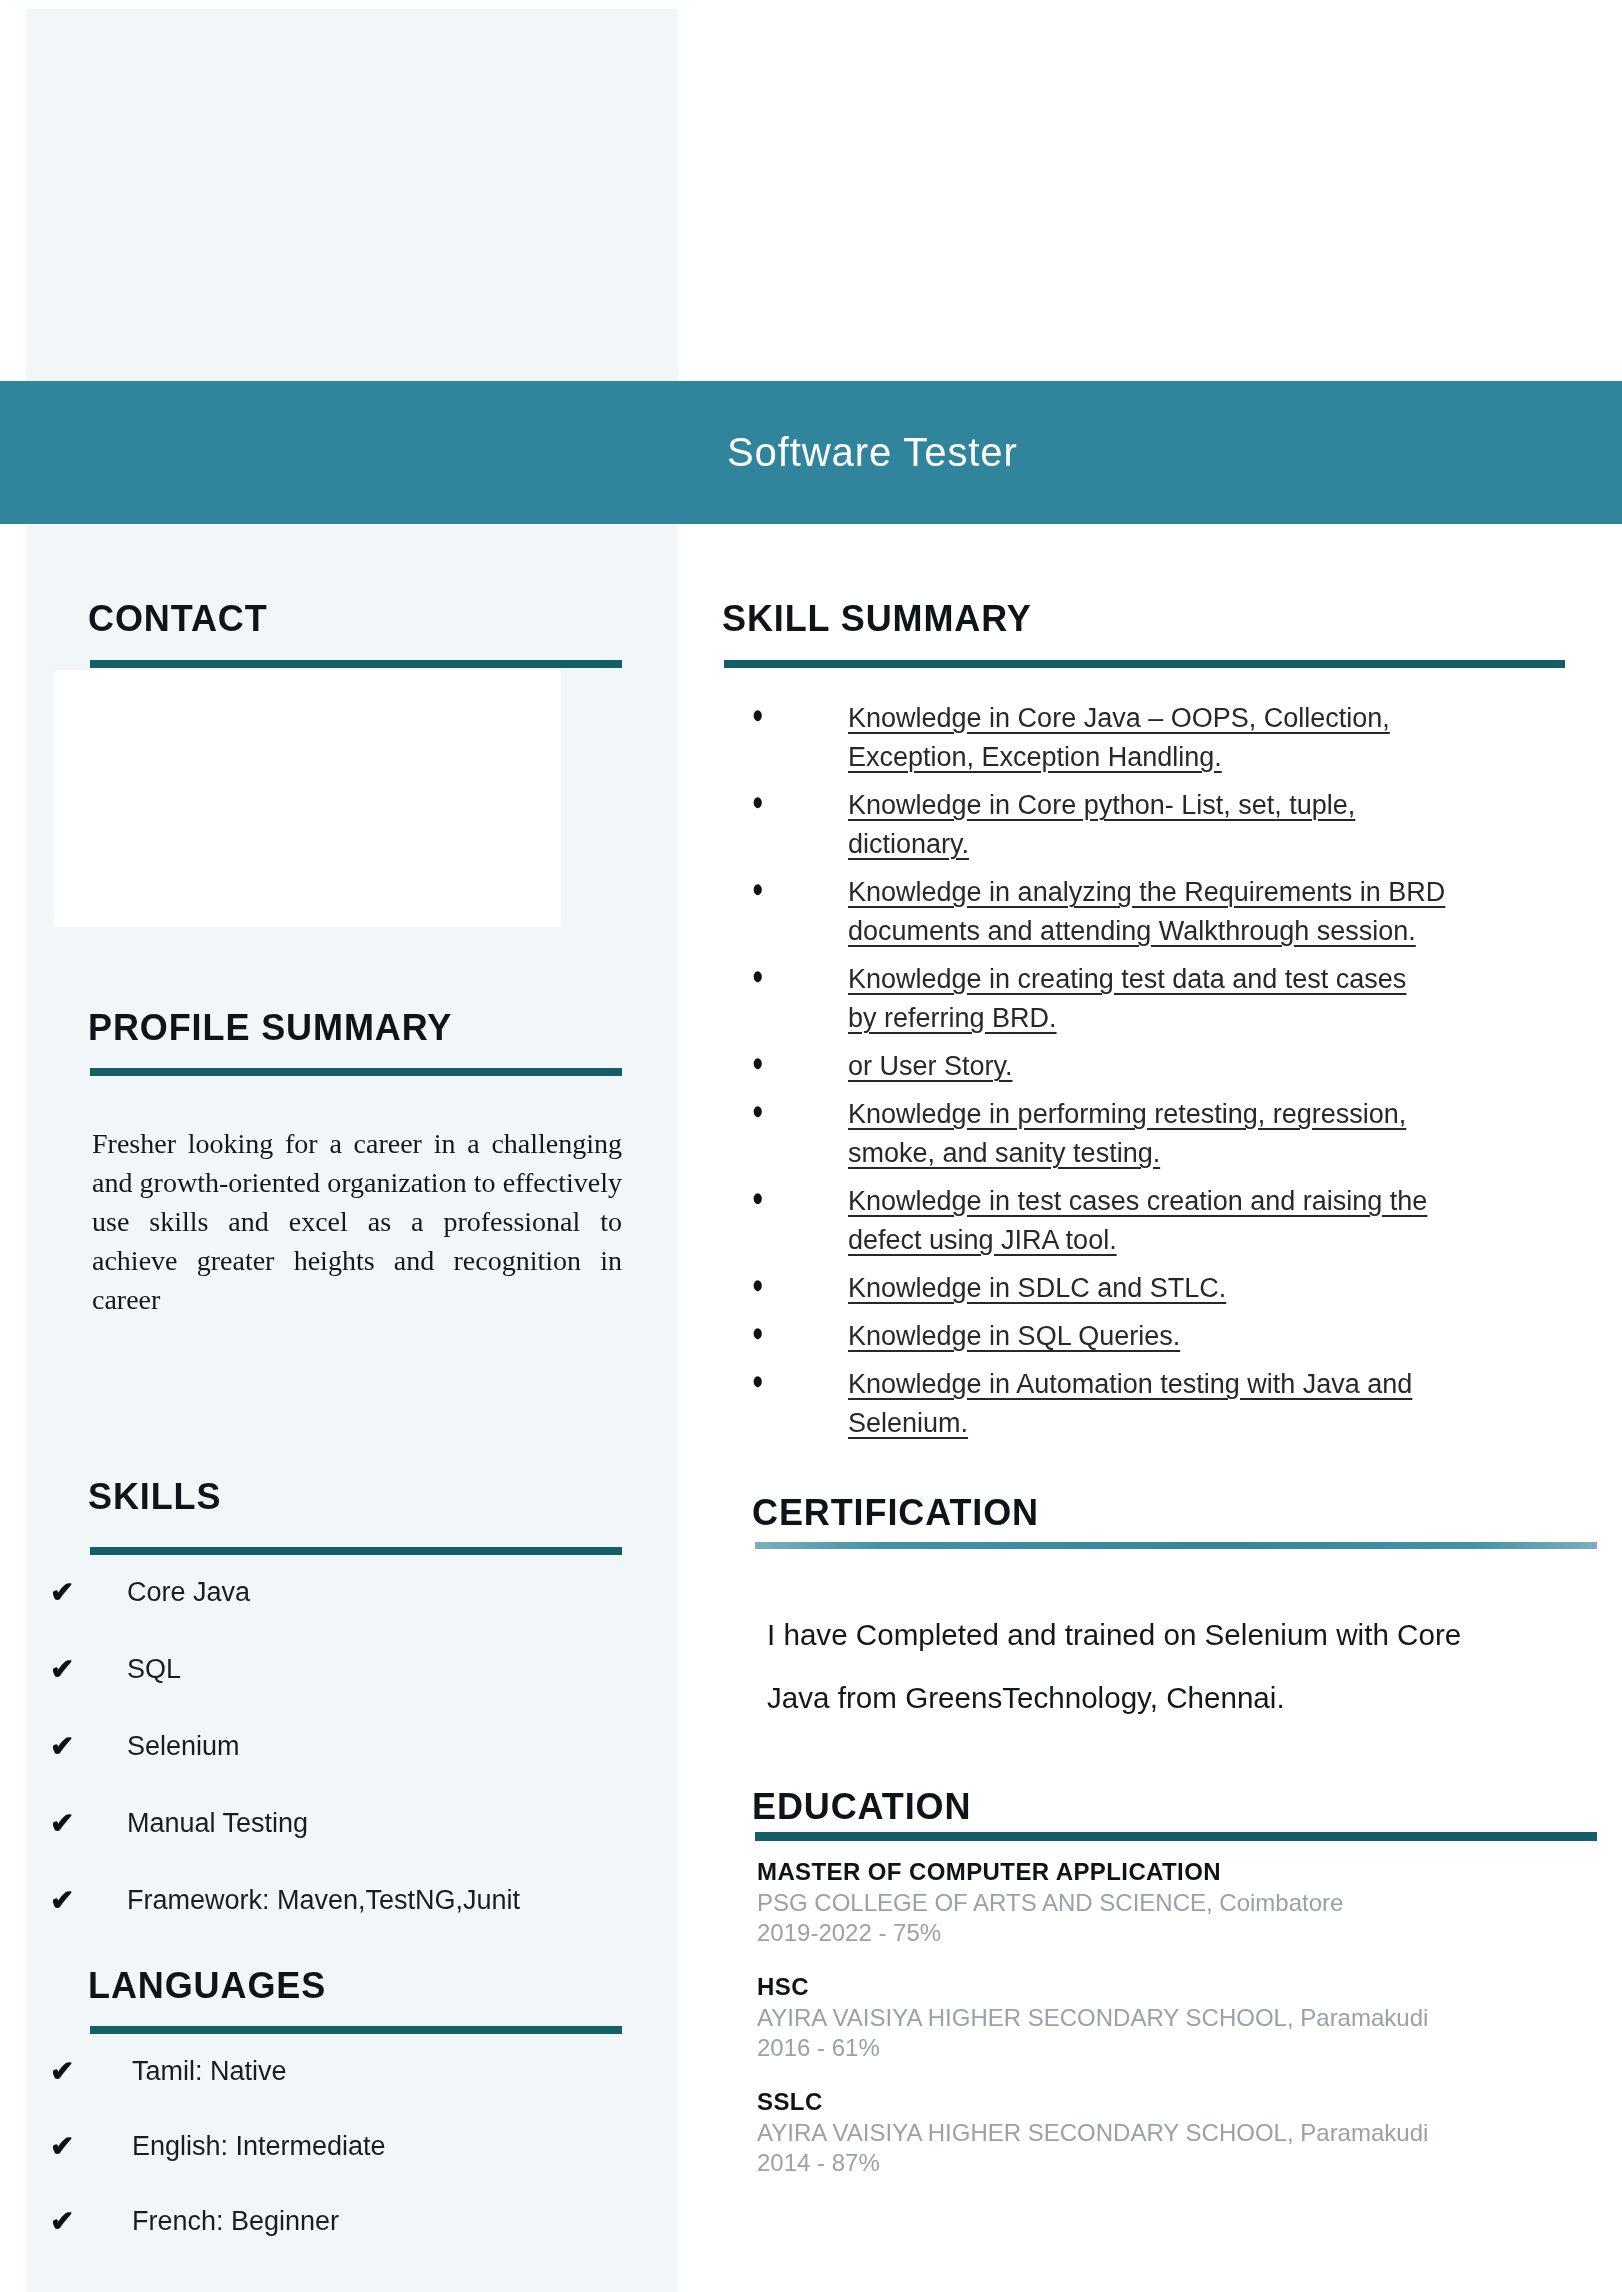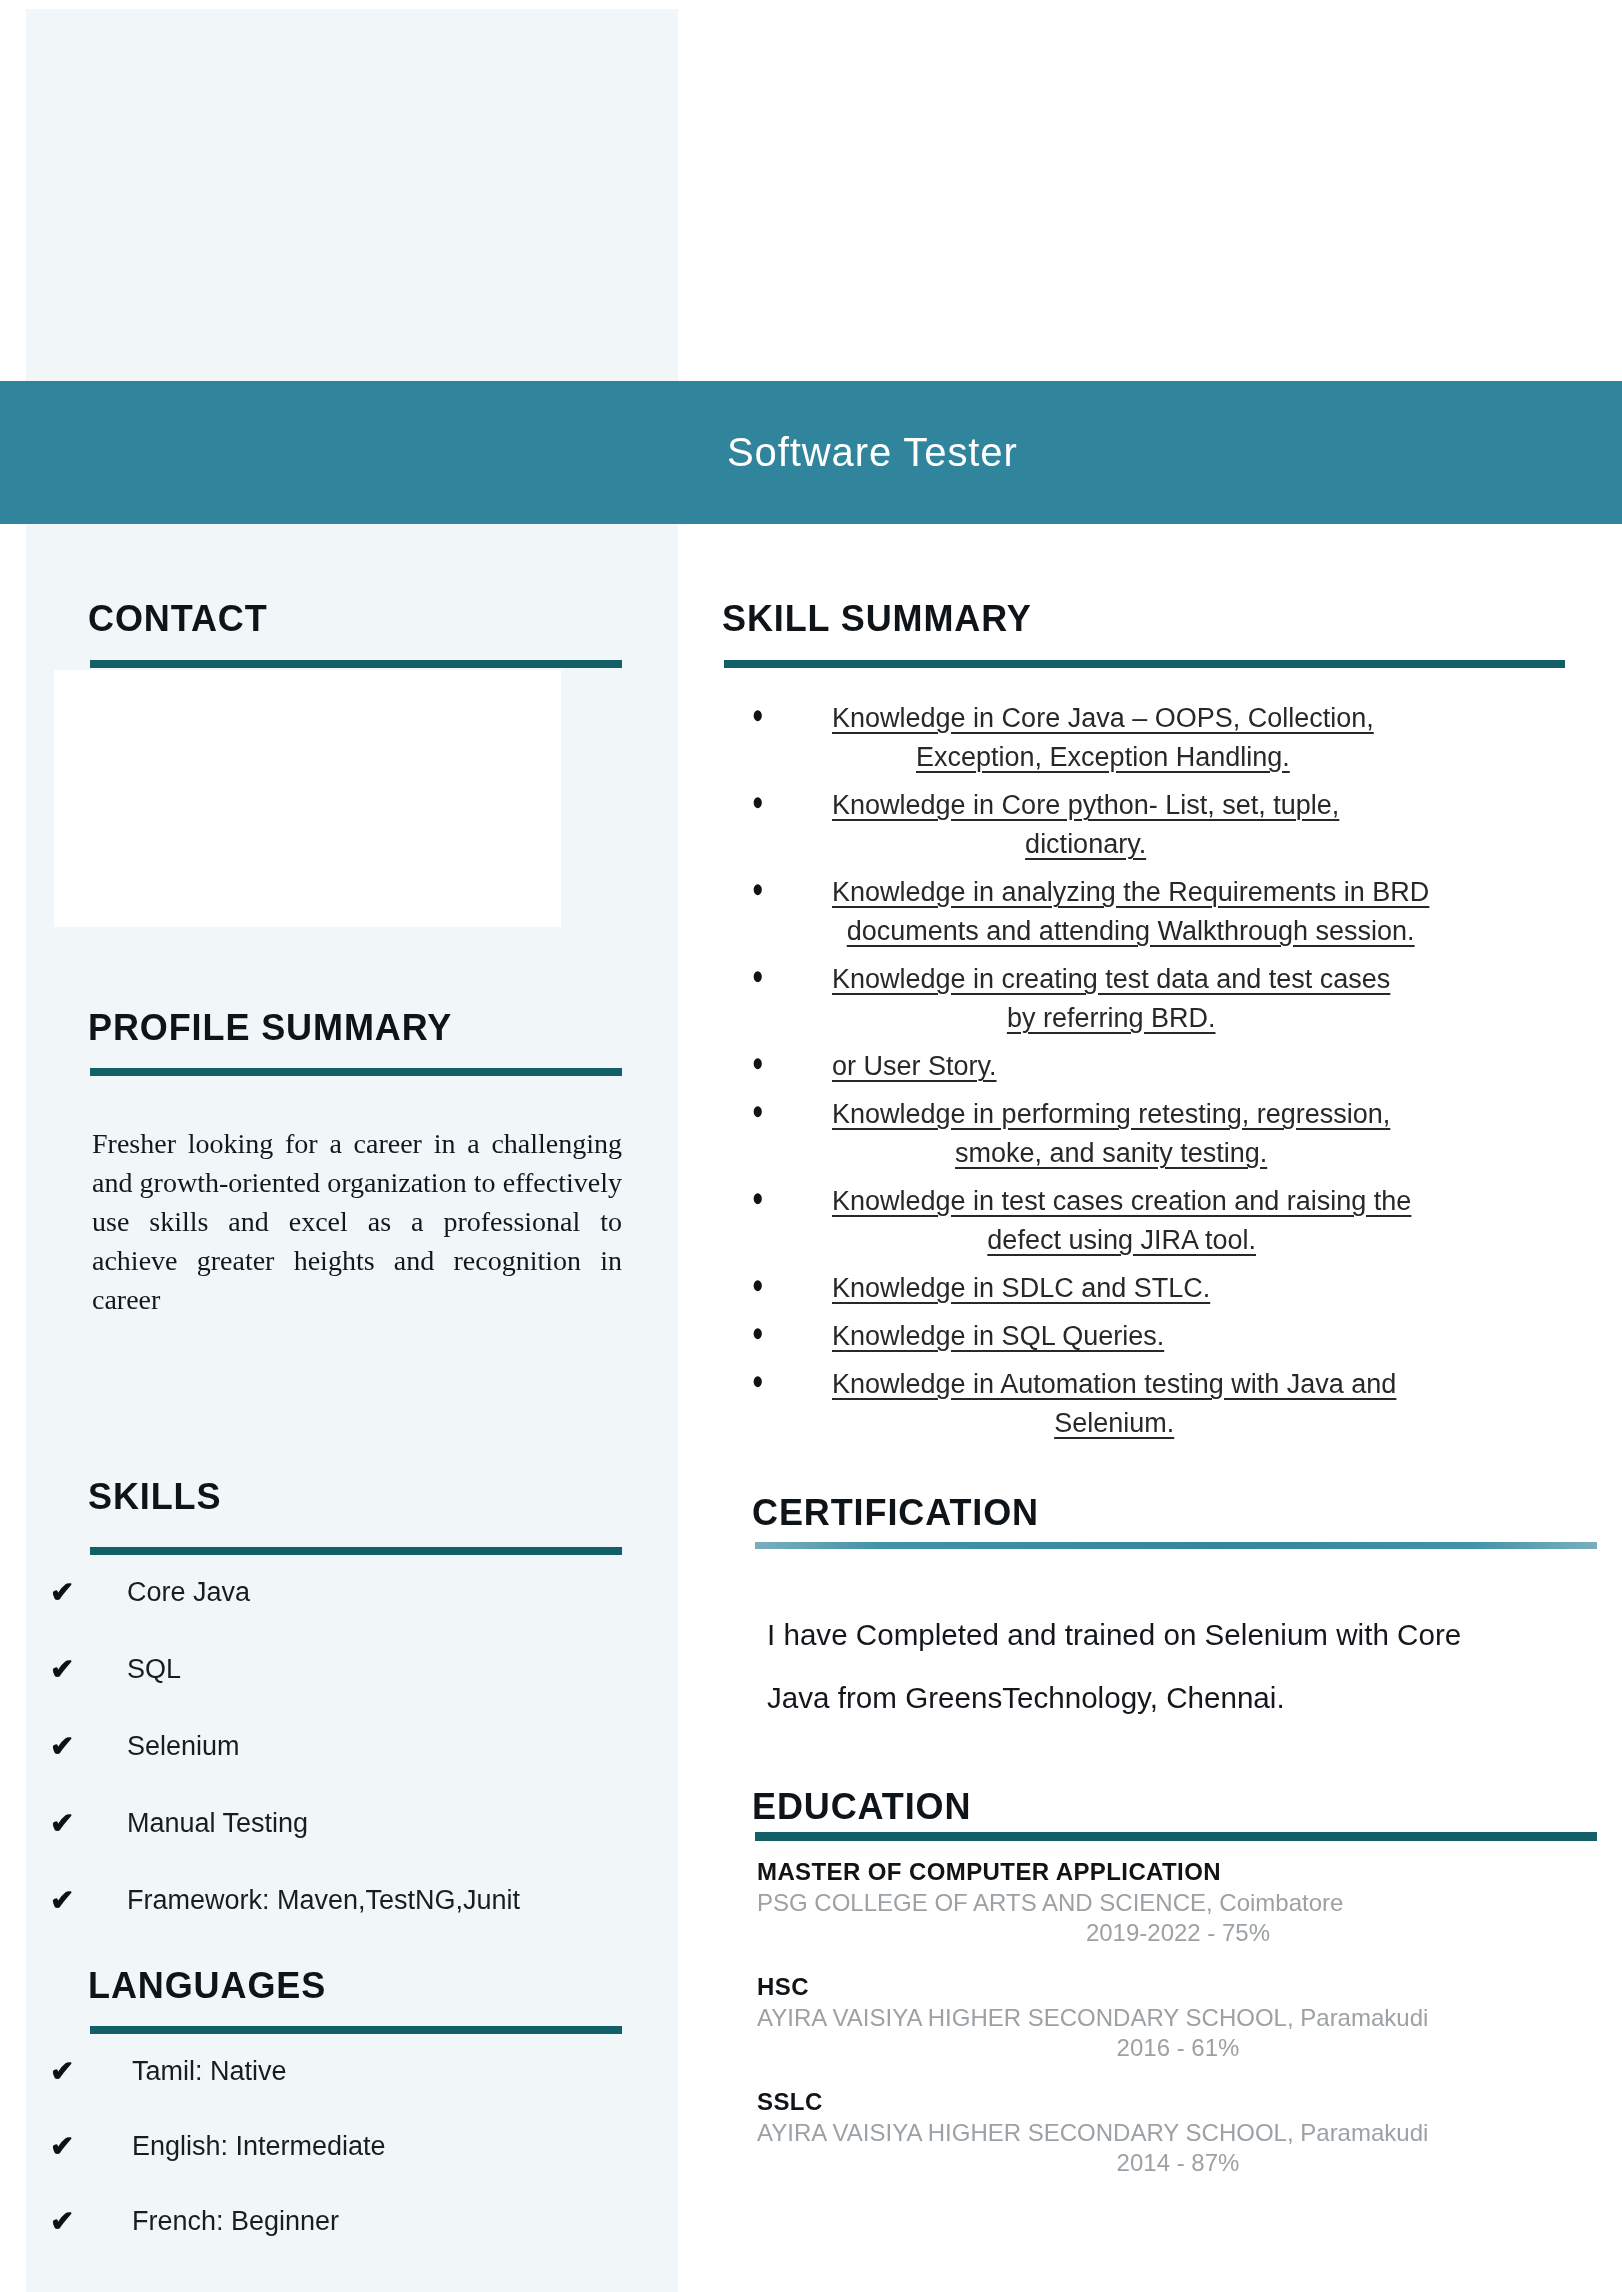--- a/index.html
+++ b/index.html
@@ -57,41 +57,40 @@
 
   #skillsum-heading  { left:722px; top:598px; }
   #skillsum-rule     { left:724px; top:660px; width:841px; }
   #skillsum-list     { position:absolute; left:752px; top:699px; width:833px; }
   .bullet-item { display:flex; align-items:flex-start; margin-bottom:9px; }
   .bullet-item .bullet {
     flex:none; width:16px; margin-top:4.5px; font-size:19px; color:#101214;
     transform:scaleY(1.35); transform-origin:center;
   }
   .bullet-item .text {
-    margin-left:64px; font-size:27px; line-height:39px; color:#26282A;
+    margin-left:80px; font-size:27px; line-height:39px; color:#26282A;
     text-decoration:underline; text-decoration-thickness:1.8px; text-underline-offset:5.4px;
     white-space:pre-line;
-    text-align:center;
   }
 
   #cert-heading { left:752px; top:1492px; }
   #cert-rule    { left:755px; top:1542px; width:842px; height:7.2px; }
   #cert-text    {
     position:absolute; left:767px; top:1573px; width:824px;
     font-family:Liberation Sans, sans-serif; font-size:29.6px; line-height:63px;
     color:#14181C; white-space:pre-line;
   }
 
   #edu-heading  { left:752px; top:1786px; }
   #edu-rule     { left:755px; top:1832px; width:842px; height:9px; }
   #edu-list     { position:absolute; left:757px; top:1856px; width:842px; }
   .edu-entry    { margin-bottom:23px; }
   .edu-degree   { font-weight:700; font-size:24px; line-height:32px; letter-spacing:0.4px; color:#101417; }
   .edu-school   { font-size:24px; line-height:30px; color:#9CA1A5; }
-  .edu-years    { font-size:24px; line-height:30px; color:#9CA1A5;text-align:center; }
+  .edu-years    { font-size:24px; line-height:30px; color:#9CA1A5; }
 </style>
 </head>
 <body>
 
 <div id="page">
 
   <div id="left-panel"></div>
 
   <div id="title-band">
     <h1 id="page-title">Software Tester</h1>

